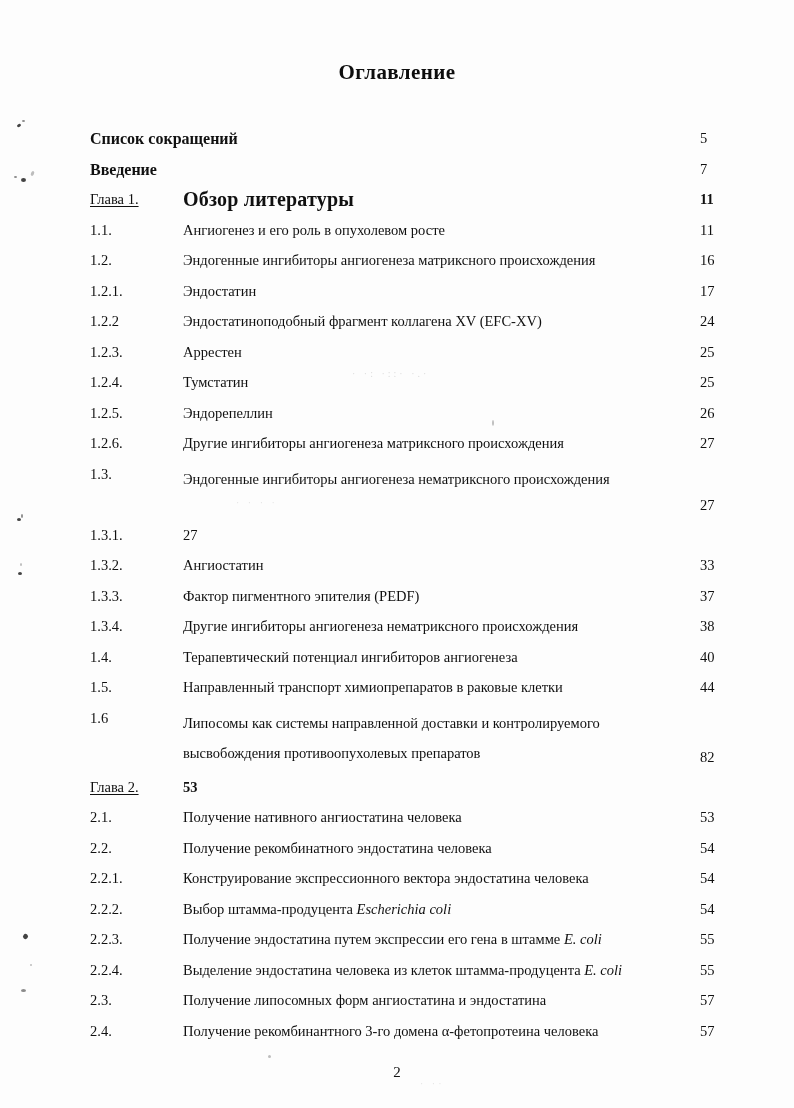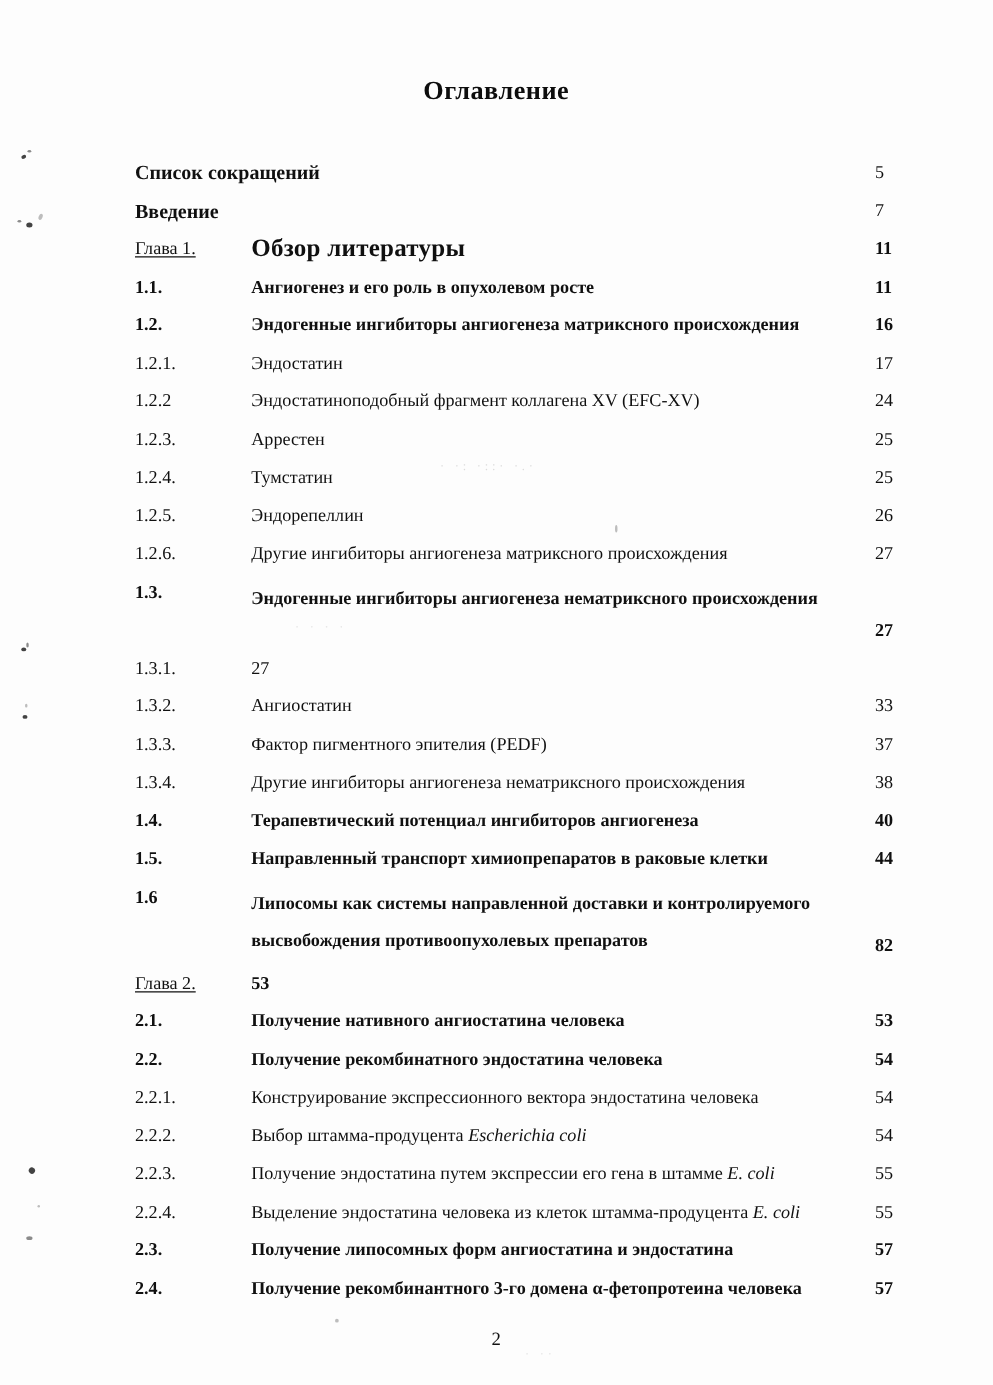--- a/index.html
+++ b/index.html
@@ -45,21 +45,20 @@
     left: 90px;
     width: 648px;
   }
 
   .toc-row {
     position: relative;
     display: flex;
     align-items: flex-start;
     min-height: 22px;
     margin-bottom: 8.5px;
-    margin-left: 18px;
   }
 
   .col-num {
     flex: 0 0 93px;
     font-size: 14.5px;
     line-height: 21px;
     white-space: nowrap;
   }
   .col-title {
     flex: 1 1 auto;
@@ -76,21 +75,21 @@
   }
 
   
   .toc-row.plain .col-title {
     flex: 1 1 auto;
   }
 
   
   .b .col-num,
   .b .col-title,
-  .b .col-page { font-weight: bold; }
+  .b .col-page { font-weight: normal; }
 
   
   .chapter .col-title {
     font-size: 20px;
     font-weight: bold;
     letter-spacing: 0.2px;
   }
   .chapter .col-num {
     font-weight: normal;
     text-decoration: underline;

